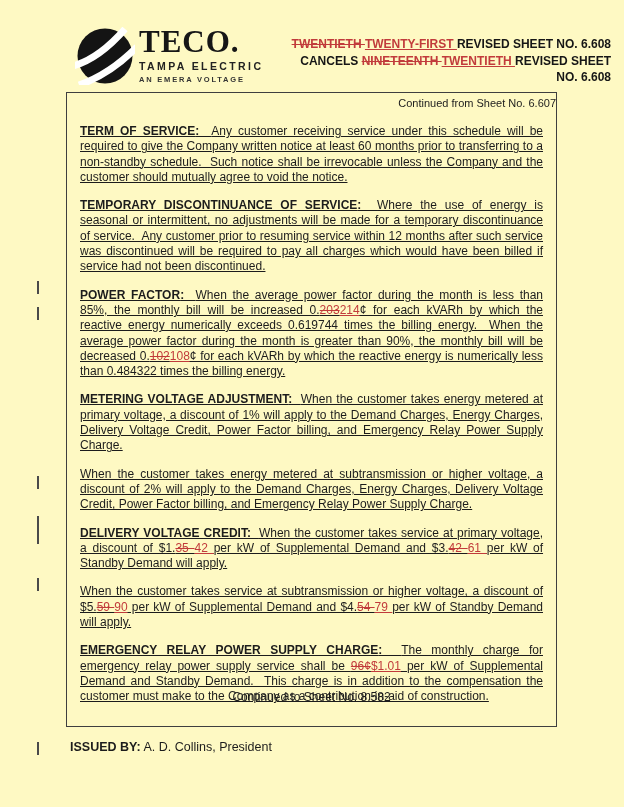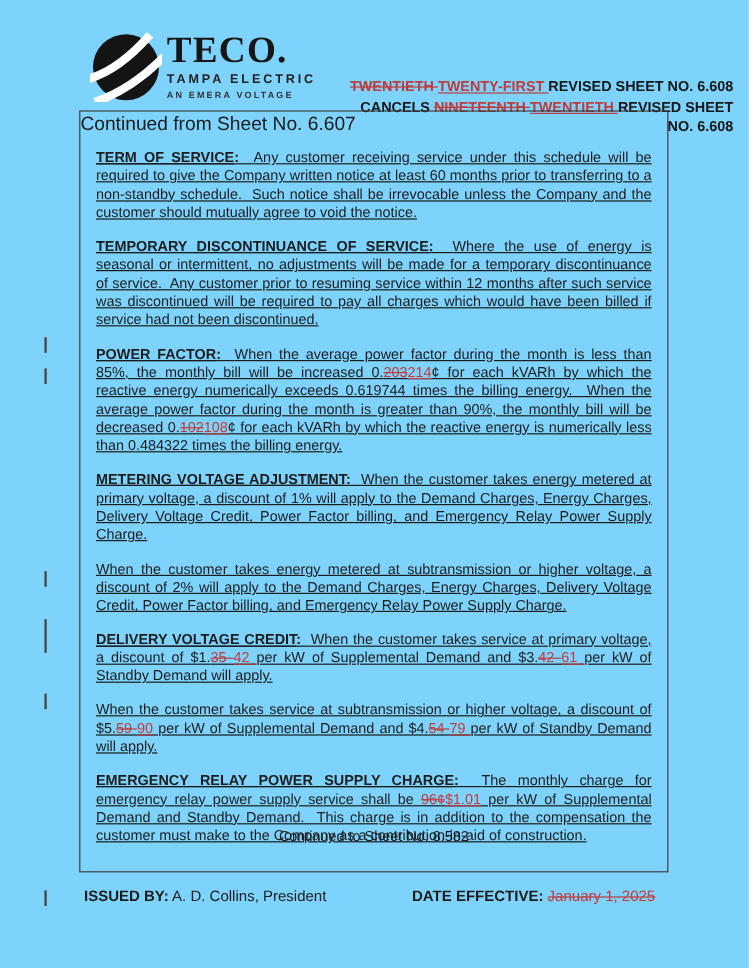--- a/index.html
+++ b/index.html
@@ -3,56 +3,56 @@
 <meta charset="utf-8">
 <style>
   :root{
     --red:#c13b3b;
     --ink:#1c1c1c;
   }
   html,body{margin:0;padding:0;background:#e8e8e8;}
   .page{
     position:relative;
     width:624px;height:807px;
-    background:#7dd3fc;
+    background:#fef9c3;
     font-family:"Liberation Sans", sans-serif;
     color:var(--ink);
     overflow:hidden;
   }
 
   
   .logo-wrap{position:absolute;left:75px;top:27px;display:flex;align-items:flex-start;}
   .emblem{width:60px;height:58px;}
   .wordmark{margin-left:4px;display:flex;flex-direction:column;}
   .brand{
     font-family:"Liberation Serif", serif;
     font-weight:bold;font-size:31px;line-height:30px;letter-spacing:1px;color:#161616;
   }
   .brand-sub1{font-size:10.5px;font-weight:bold;letter-spacing:2.4px;color:#222;margin-top:3px;}
   .brand-sub2{font-size:7.5px;font-weight:bold;letter-spacing:1.8px;color:#333;margin-top:3px;}
 
   .rev-header{
     position:absolute;top:36px;right:13px;width:400px;
-    text-align:right;font-weight:bold;font-size:12px;line-height:16.5px;color:#161616;margin-top:28px;
+    text-align:right;font-weight:bold;font-size:12px;line-height:16.5px;color:#161616;
   }
 
   
   .run-n{}
   .run-b{font-weight:bold;}
   .run-h{font-weight:bold;text-decoration:underline;}
   .run-del{color:var(--red);text-decoration:line-through;}
   .run-ins{color:var(--red);text-decoration:underline;}
 
   
   .sheet-box{
     position:absolute;left:66px;top:92px;width:491px;height:635px;
     border:1px solid #3f3f3f;box-sizing:border-box;
   }
   .continued-from{
-    text-align:left;font-size:16px;line-height:15px;margin-top:3px;
+    text-align:right;font-size:11px;line-height:15px;margin-top:3px;
   }
   .doc-body{
     padding:0 13px;
     font-size:12px;line-height:15.3px;
     text-align:justify;
   }
   .doc-body p.para{margin:13px 0 0 0;text-decoration:underline;}
   .continued-to{
     position:absolute;left:0;top:597px;width:100%;
     text-align:center;font-size:12px;
@@ -113,19 +113,15 @@
   <div class="change-bar" style="top:476px;height:13px;"></div>
   <div class="change-bar" style="top:516px;height:28px;"></div>
   <div class="change-bar" style="top:578px;height:13px;"></div>
   <div class="change-bar" style="top:742px;height:13px;"></div>
 
   <div class="footer">
     <div>
       <span class="lbl">ISSUED BY:</span>
       <span>A. D. Collins, President</span>
     </div>
-    <div>
-      <span class="lbl">DATE EFFECTIVE:</span>
-      <span class="run-del">January 1, 2025</span>
-    </div>
   </div>
 
 </div>
 
 </body></html>

